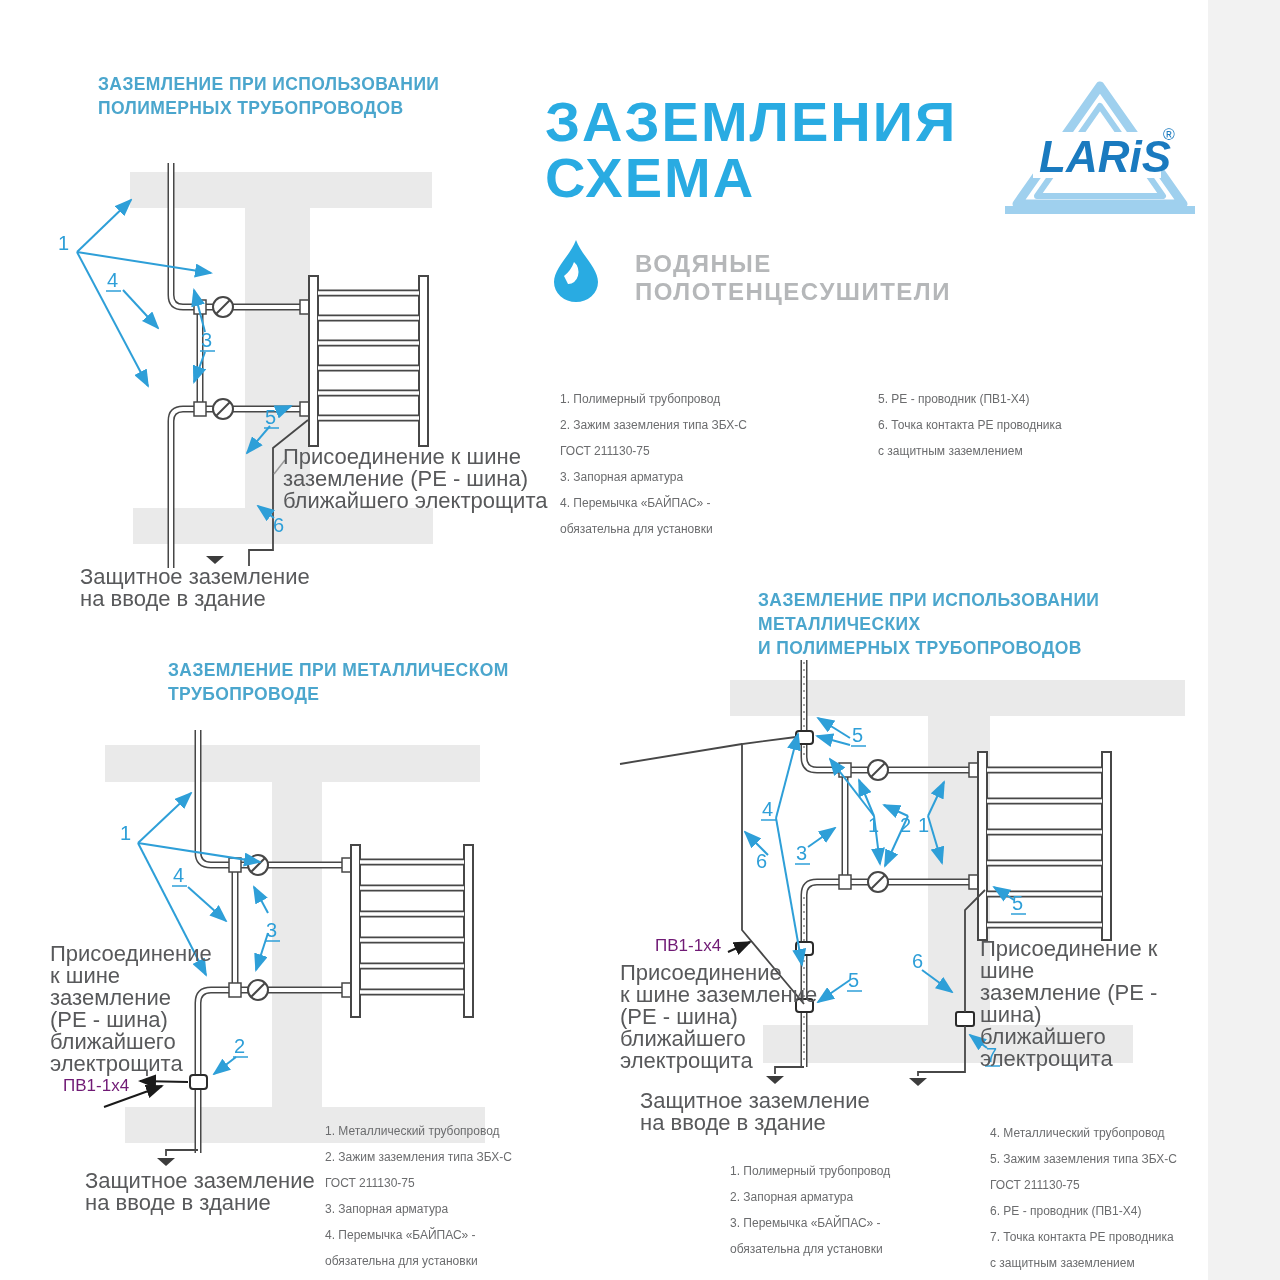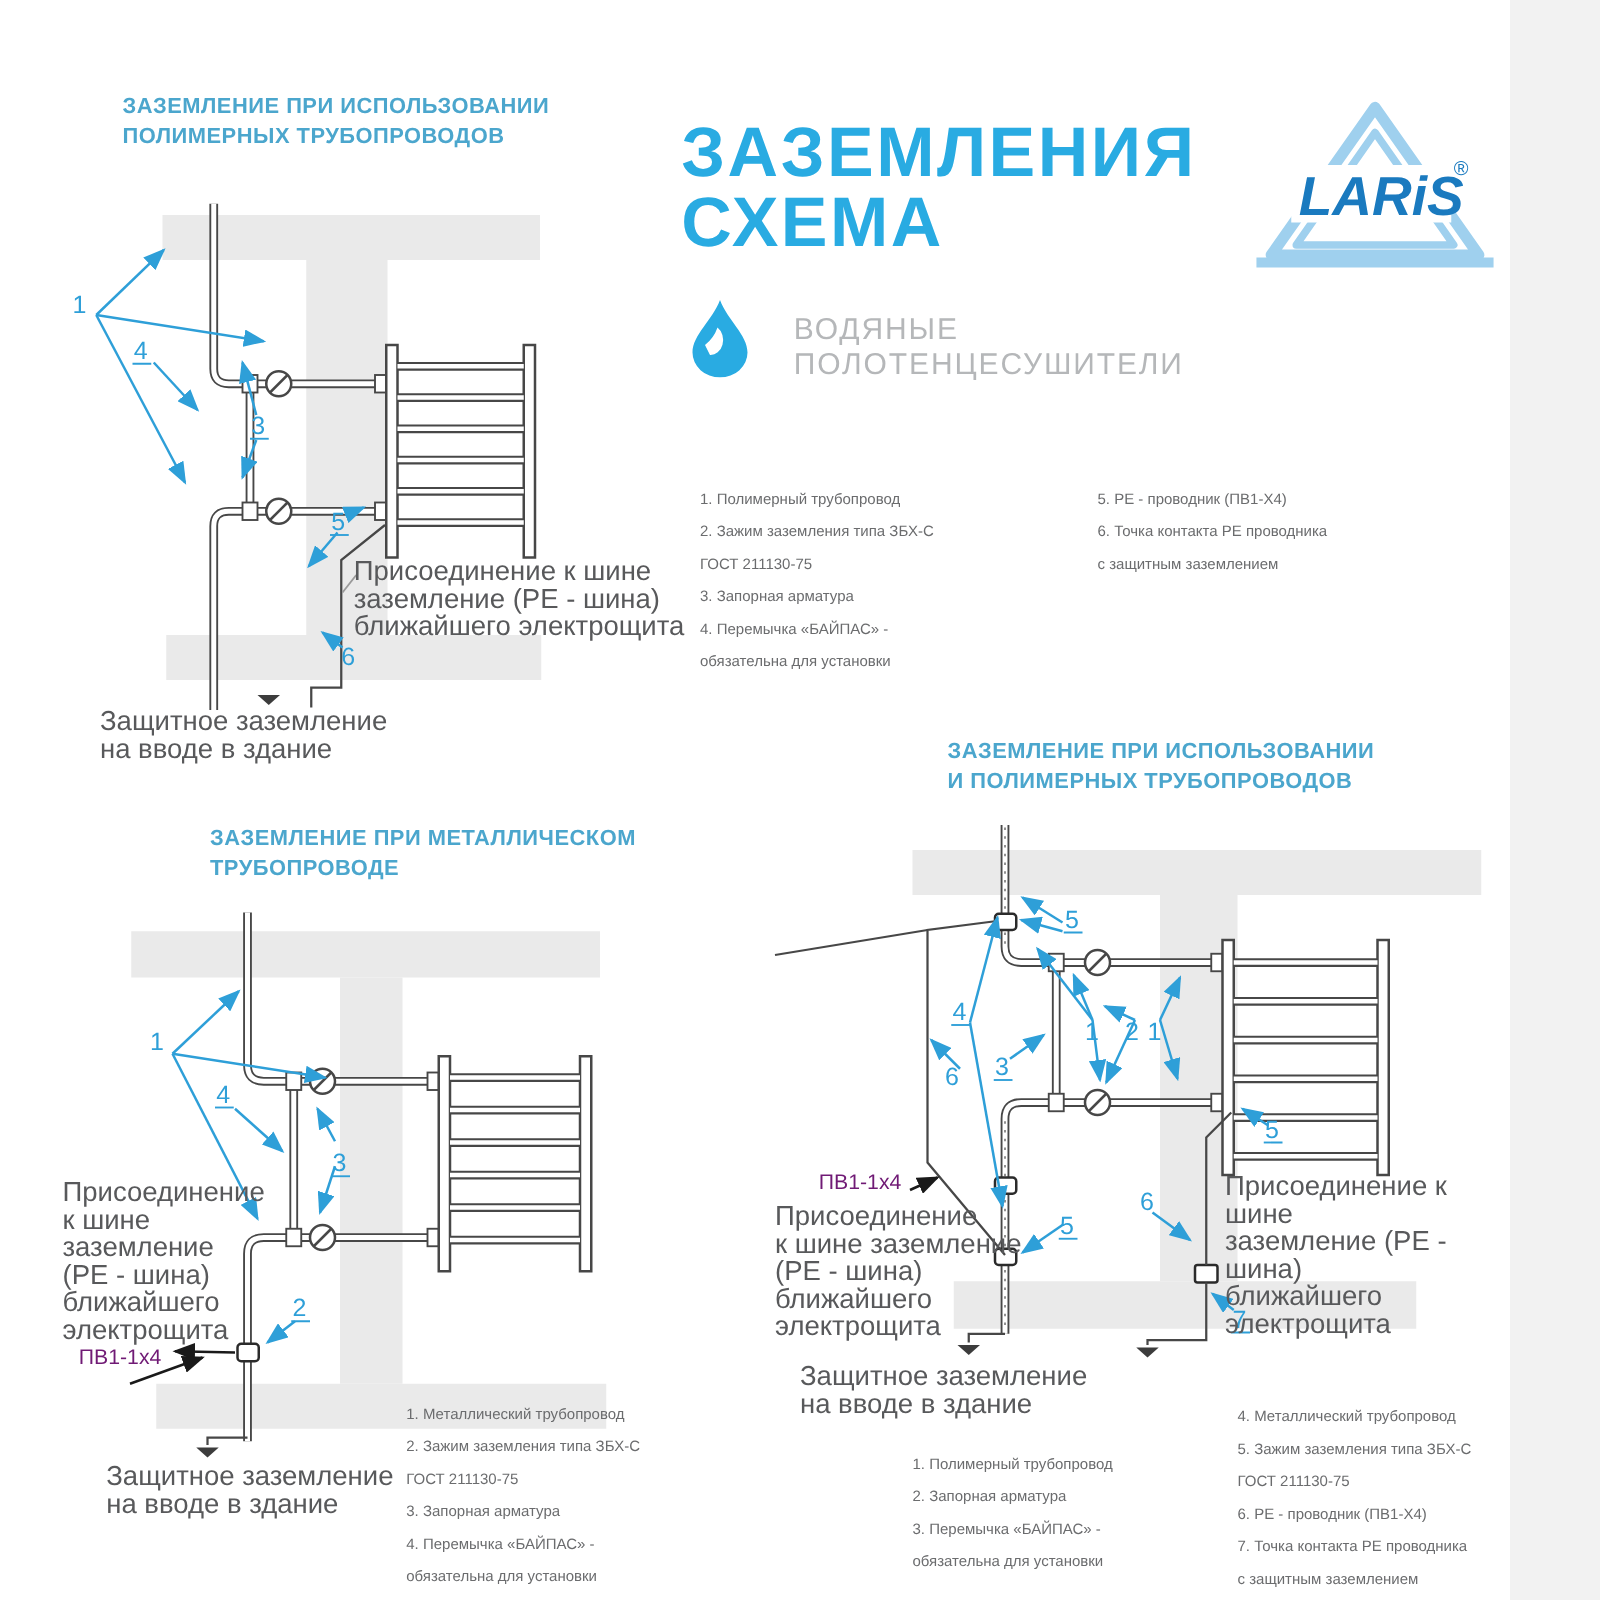--- a/index.html
+++ b/index.html
@@ -1,21 +1,21 @@
 <!DOCTYPE html>
 <html><head>
 <meta charset="utf-8">
 <style>
   html,body{margin:0;padding:0;background:#f2f2f2;}
   #canvas{position:relative;width:1208px;height:1280px;background:#ffffff;overflow:hidden;
           font-family:"Liberation Sans", sans-serif;color:#58595b;}
   .abs{position:absolute;}
   .sec-heading{font-size:17.5px;line-height:24px;letter-spacing:.4px;color:#4ba6cd;font-weight:bold;}
   .main-title{font-size:56px;font-weight:800;color:#29abe2;letter-spacing:2px;line-height:1;}
-  .subtitle{font-size:24px;line-height:28px;letter-spacing:1.5px;color:#b5b7b9;font-weight:normal;}
+  .subtitle{font-size:24px;line-height:28px;letter-spacing:1.5px;color:#b5b7b9;font-weight:bold;}
   .legend{font-size:12px;line-height:26px;color:#6b6c6e;}
   .note{font-size:22px;line-height:22px;color:#58595b;}
   .wirelabel{font-size:17px;color:#701a75;}
   svg{display:block;}
   svg text.callout{font-family:"Liberation Sans",sans-serif;font-size:20px;fill:#2e9fd8;}
 </style>
 </head>
 <body>
 
 <div id="canvas">
@@ -256,20 +256,21 @@
     <div>1. Металлический трубопровод</div>
     <div>2. Зажим заземления типа ЗБХ-С</div>
     <div>ГОСТ 211130-75</div>
     <div>3. Запорная арматура</div>
     <div>4. Перемычка «БАЙПАС» -</div>
     <div>обязательна для установки</div>
   </div>
 
   <div class="abs sec-heading" style="left:758px;top:588px;">
     <div>ЗАЗЕМЛЕНИЕ ПРИ ИСПОЛЬЗОВАНИИ</div>
+    <div>МЕТАЛЛИЧЕСКИХ</div>
     <div>И ПОЛИМЕРНЫХ ТРУБОПРОВОДОВ</div>
   </div>
 
   <svg class="abs" style="left:612px;top:652px;" width="575" height="475" viewBox="0 0 575 475">
     <defs>
       <marker id="mC" markerWidth="9" markerHeight="7" refX="8" refY="3.5" orient="auto" markerUnits="strokeWidth">
         <path d="M0,0 L9,3.5 L0,7 z" fill="#2e9fd8"></path>
       </marker>
       <marker id="kC" markerWidth="9" markerHeight="7" refX="8" refY="3.5" orient="auto" markerUnits="strokeWidth">
         <path d="M0,0 L9,3.5 L0,7 z" fill="#1a1a1a"></path>

